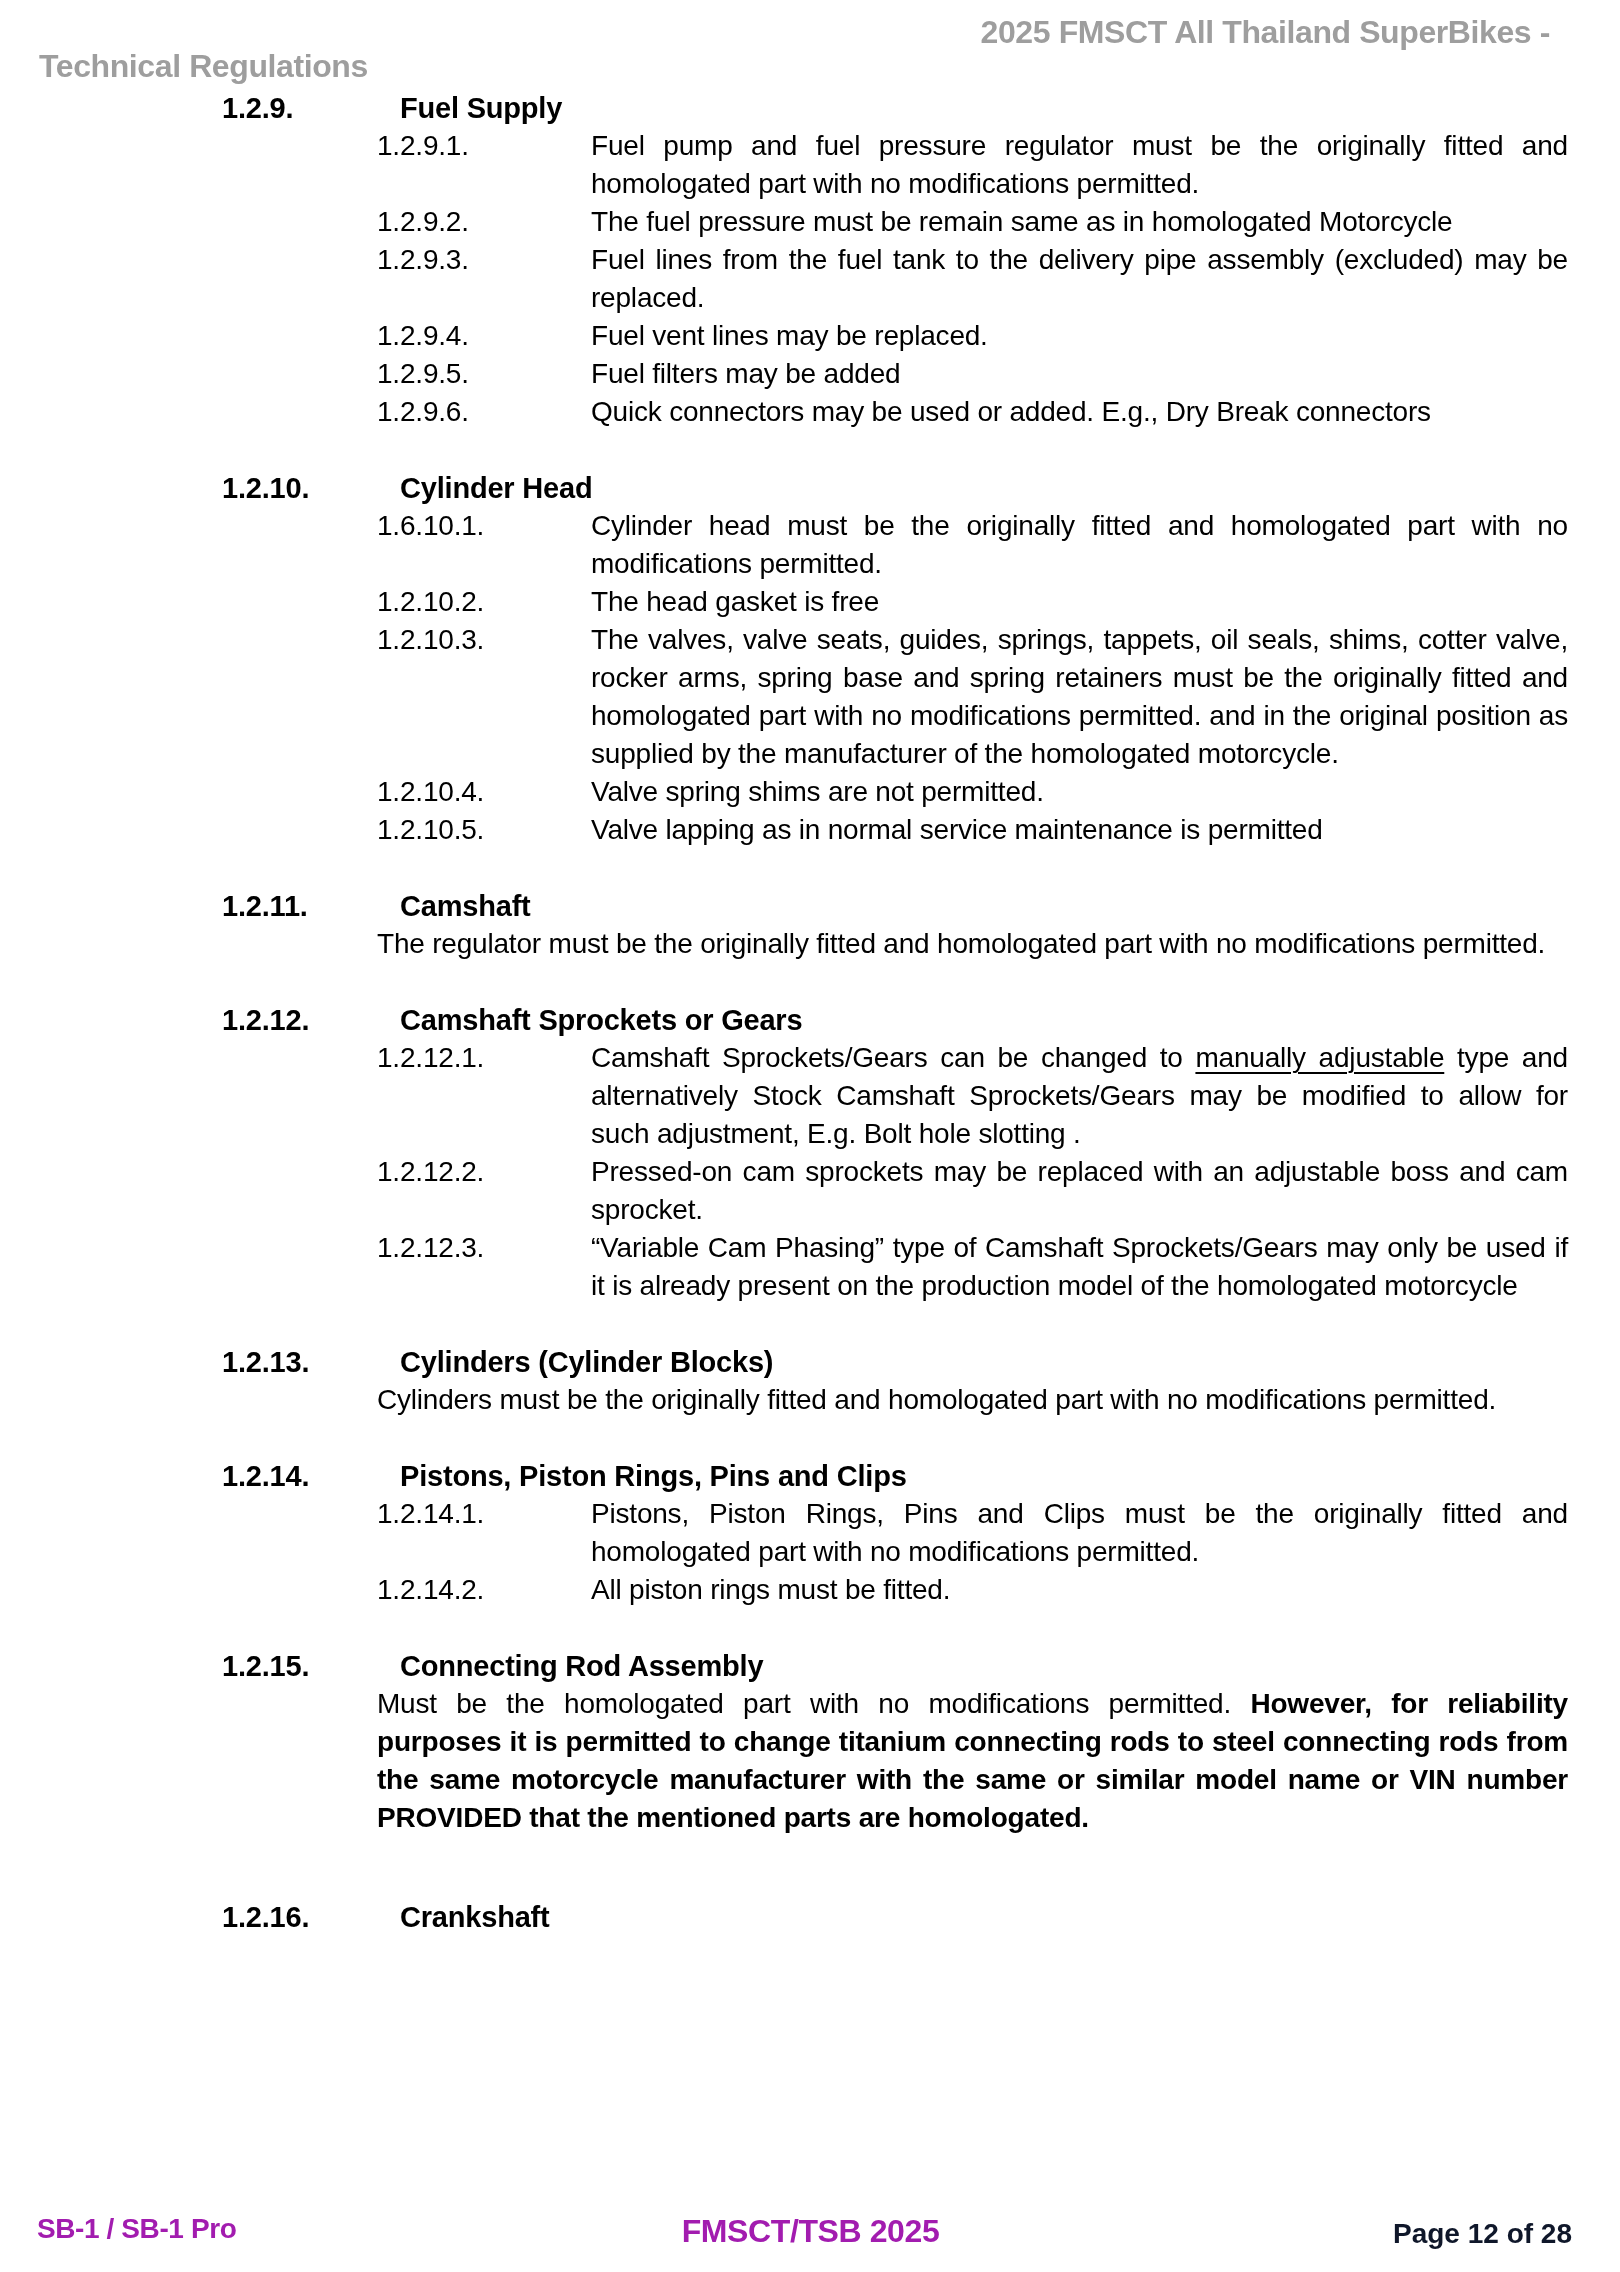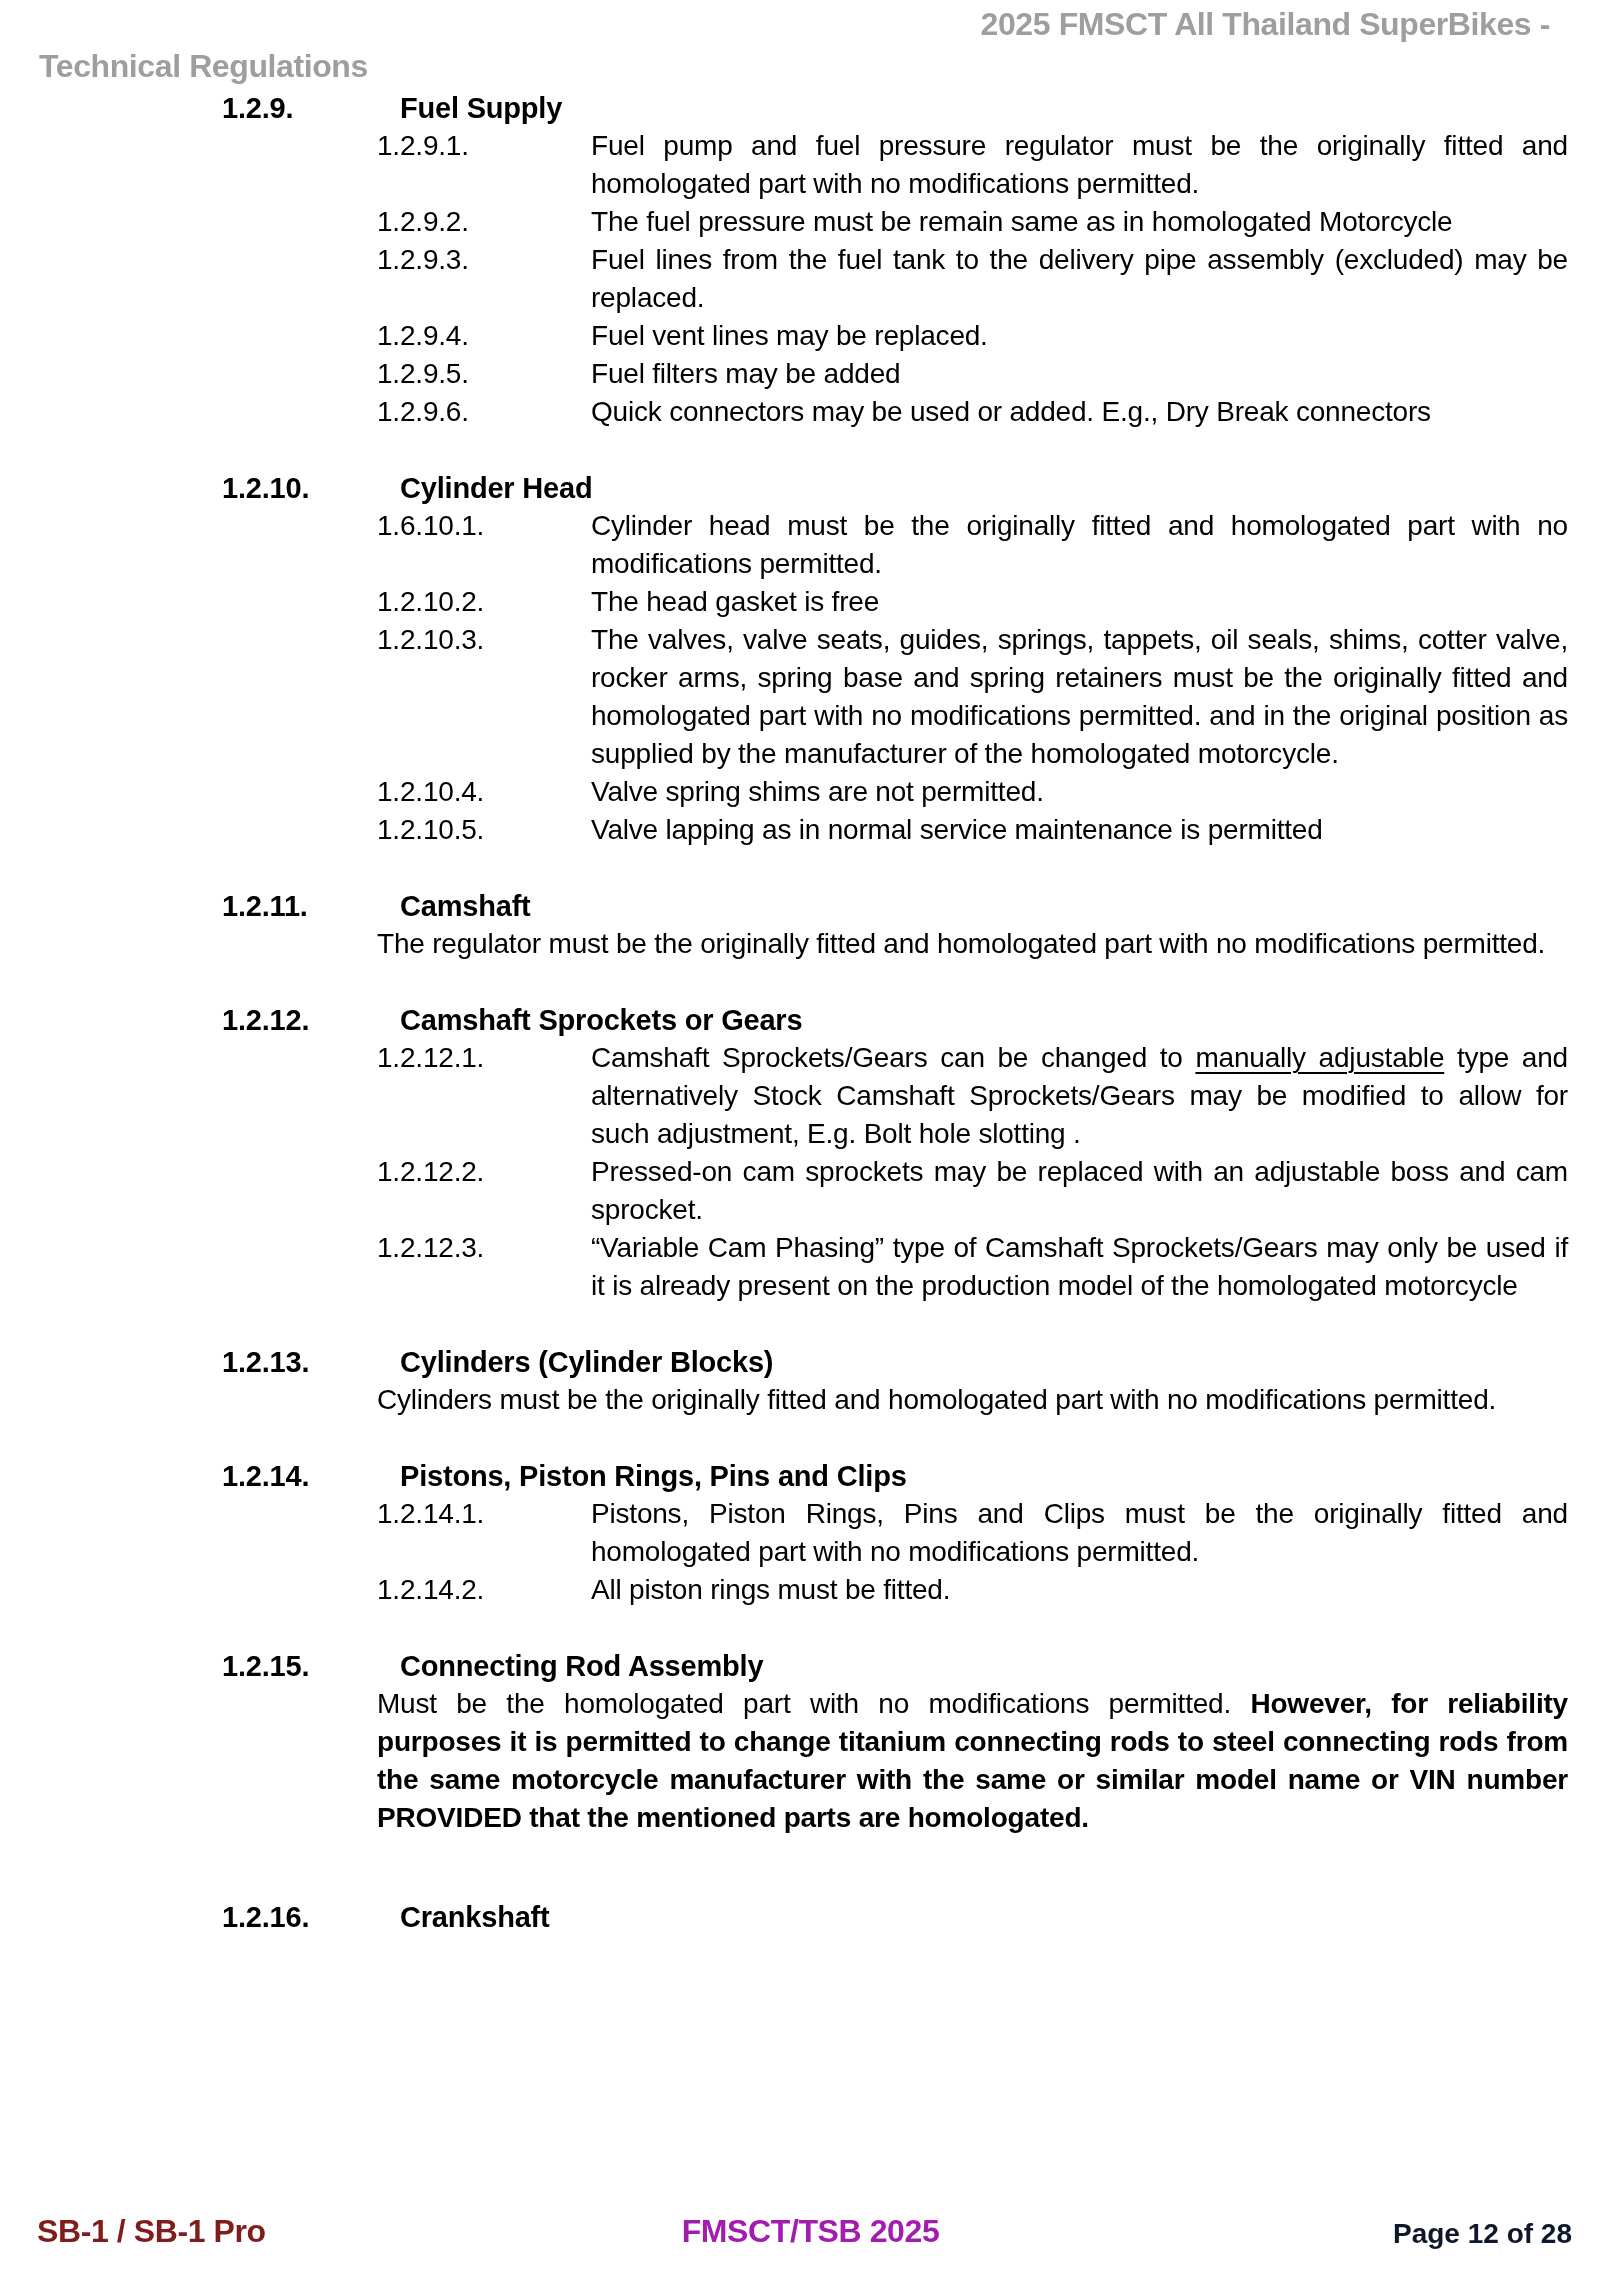--- a/index.html
+++ b/index.html
@@ -14,21 +14,21 @@
   }
   
   .hdr{
     position:absolute;
     font-weight:bold;
     color:#9e9e9e;
     font-size:32px;
     white-space:nowrap;
     letter-spacing:-0.4px;
   }
-  .hdr-line1{top:6px;right:71px;}
+  .hdr-line1{top:14px;right:71px;}
   .hdr-line2{top:48px;left:39px;}
 
   
   .content{
     position:absolute;
     left:222px;
     top:89px;
     width:1346px;
     font-size:28px;
     line-height:38px;
@@ -43,21 +43,21 @@
   .item{display:flex;margin-left:155px;gap:7px;}
   .item-num{flex:0 0 207px;}
   .item-text{flex:1;text-align:justify;}
   .sec-body{margin-left:155px;width:1191px;}
   .justify{text-align:justify;}
   .u{text-decoration:underline;text-decoration-thickness:2.1px;text-underline-offset:5px;}
   .bold{font-weight:bold;margin-top:46px;}
 
   
   .ftr{position:absolute;font-weight:bold;white-space:nowrap;}
-  .ftr-left{left:37px;top:2213px;color:#7f1d1d;font-size:32px;letter-spacing:-0.4px;}
+  .ftr-left{left:37px;top:2213px;color:#a21caf;font-size:28px;letter-spacing:-0.4px;}
   .ftr-center{left:50%;transform:translateX(-50%);top:2213px;color:#a21caf;font-size:32px;letter-spacing:-0.4px;}
   .ftr-right{right:49px;top:2218px;color:#0f172a;font-size:28px;}
 </style>
 </head>
 <body>
 
 <div class="page">
 
   <div class="hdr hdr-line1">2025 FMSCT All Thailand SuperBikes -</div>
   <div class="hdr hdr-line2">Technical Regulations</div>

